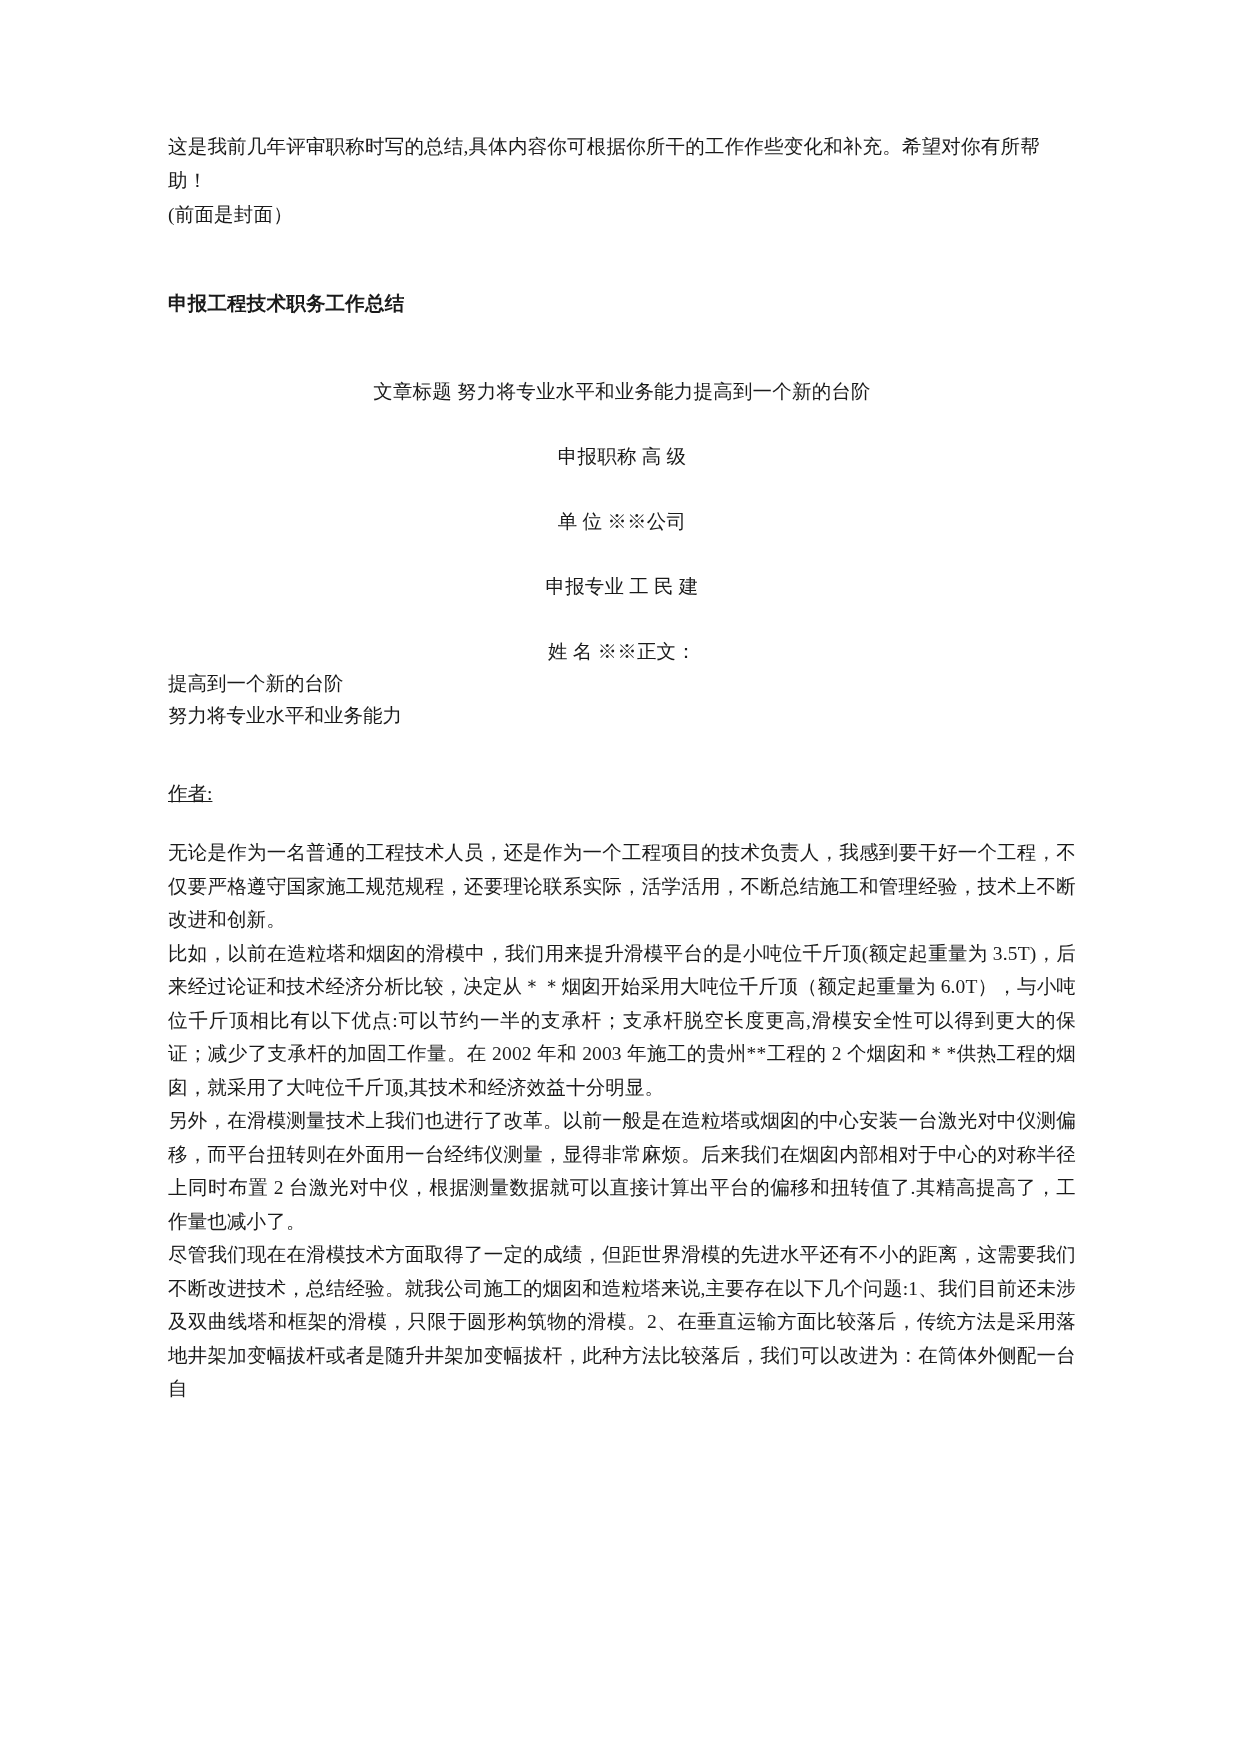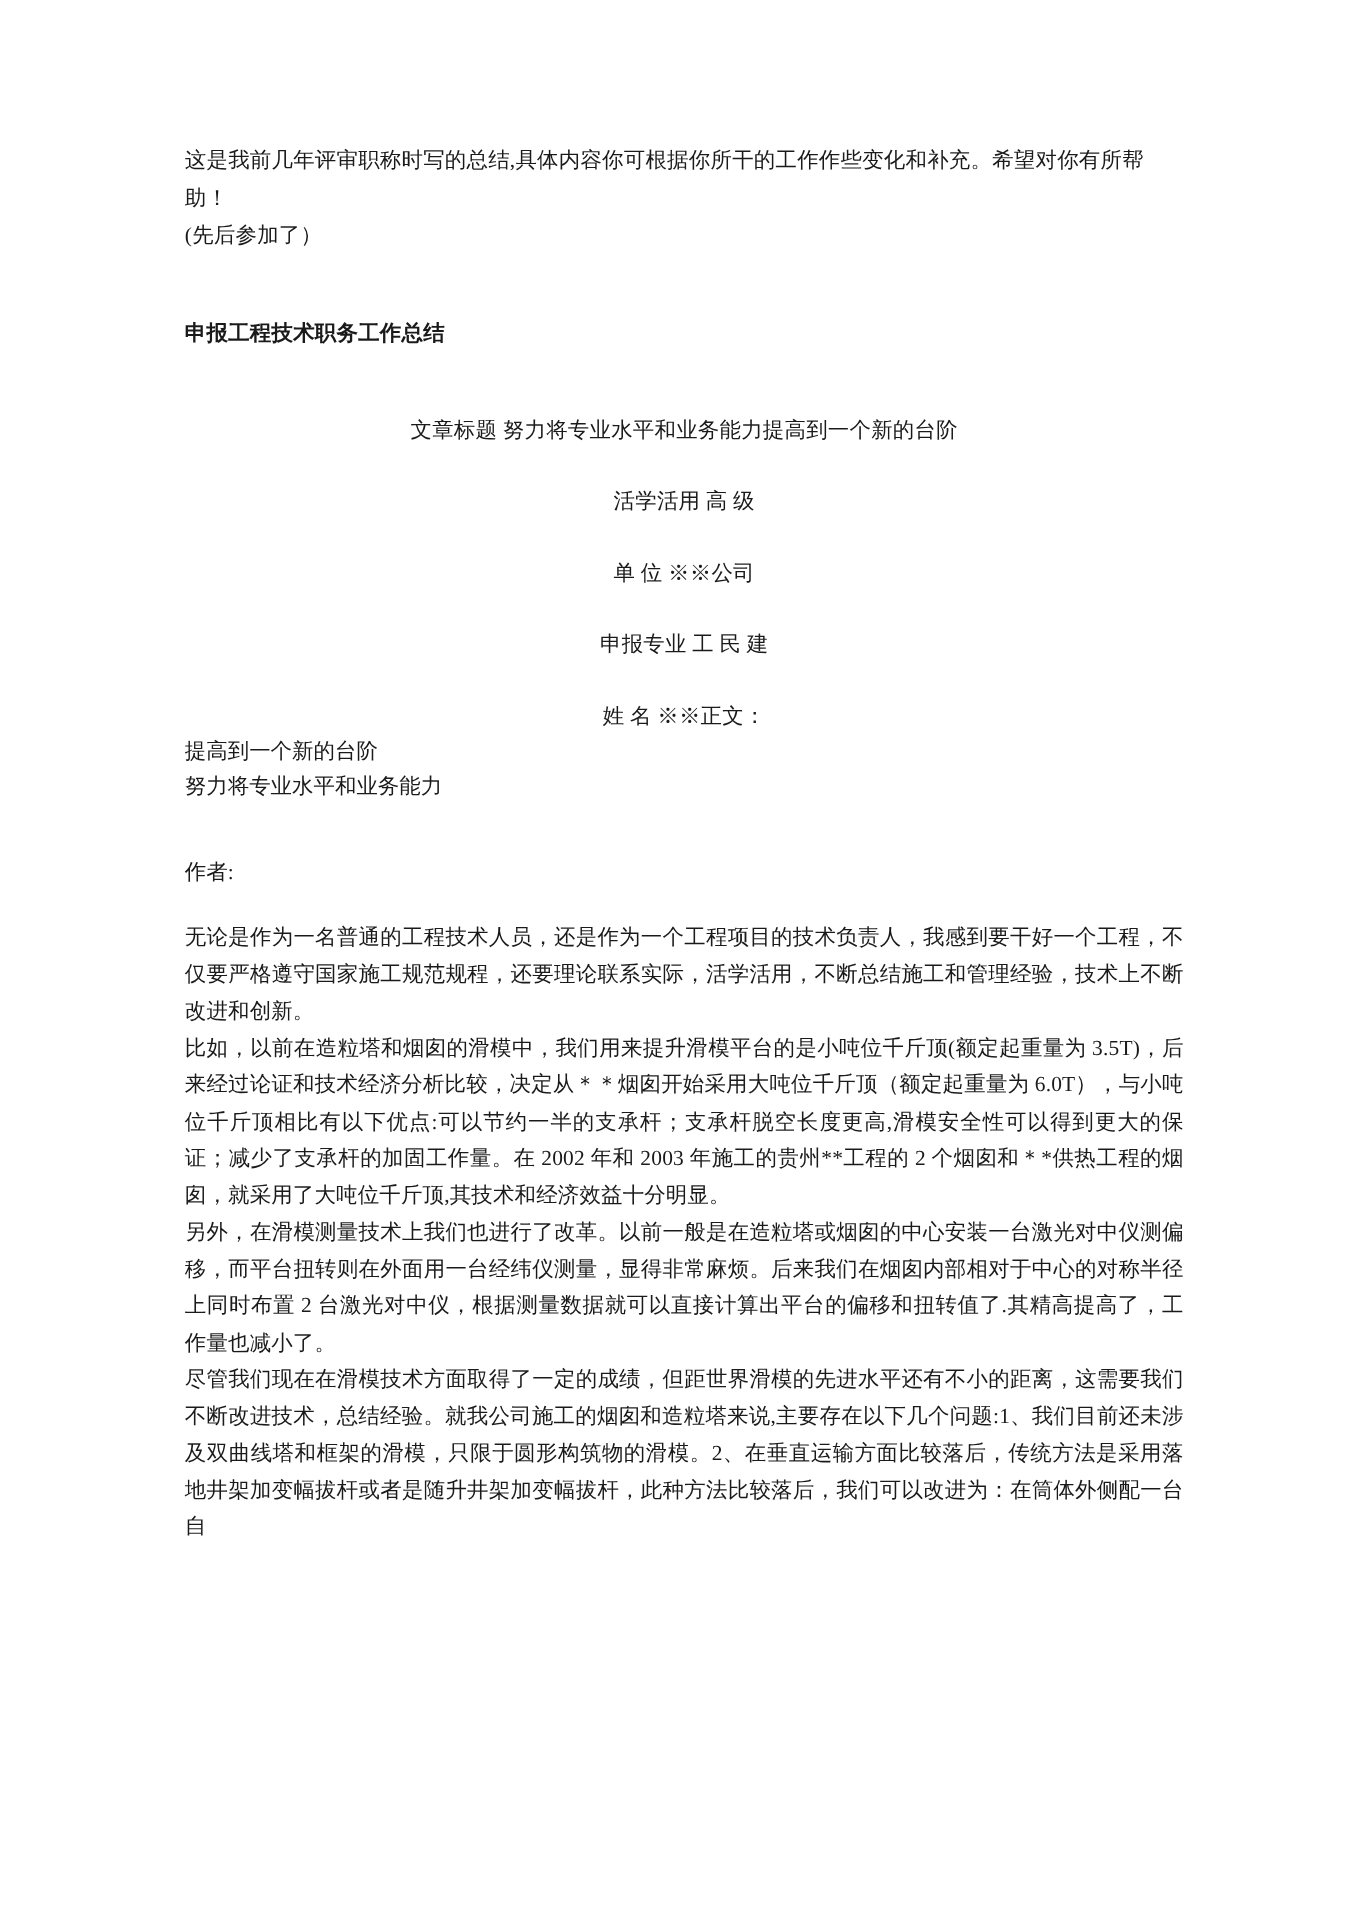--- a/index.html
+++ b/index.html
@@ -46,50 +46,51 @@
     text-align: center;
   }
   .field-row { margin-bottom: 33px; }
   .title-line {
     font-size: 19.5px;
     line-height: 32px;
   }
   .author {
     font-size: 19.5px;
     line-height: 32px;
+    text-decoration: underline;
   }
   .body-text {
     font-size: 19.5px;
     line-height: 33.5px;
     text-align: justify;
     letter-spacing: 0.15px;
   }
   .body-text p {
     margin: 0;
     text-indent: 0;
   }
 </style>
 </head>
 <body>
 
 <div class="page">
 
   <div class="intro">
     <div>这是我前几年评审职称时写的总结,具体内容你可根据你所干的工作作些变化和补充。希望对你有所帮助！</div>
-    <div class="line2">(先后参加了）</div>
+    <div class="line2">(前面是封面）</div>
   </div>
 
   <div class="spacer-lg"></div>
 
   <div class="heading">申报工程技术职务工作总结</div>
 
   <div class="spacer-lg"></div>
 
   <div class="field field-row">文章标题  努力将专业水平和业务能力提高到一个新的台阶</div>
-  <div class="field field-row">活学活用  高  级</div>
+  <div class="field field-row">申报职称  高  级</div>
   <div class="field field-row">单  位  ※※公司</div>
   <div class="field field-row">申报专业  工  民  建</div>
 
   <div class="field">姓  名  ※※正文：</div>
   <div class="title-line">提高到一个新的台阶</div>
   <div class="title-line">努力将专业水平和业务能力</div>
 
   <div class="spacer-md"></div>
 
   <div class="author">作者:</div>

